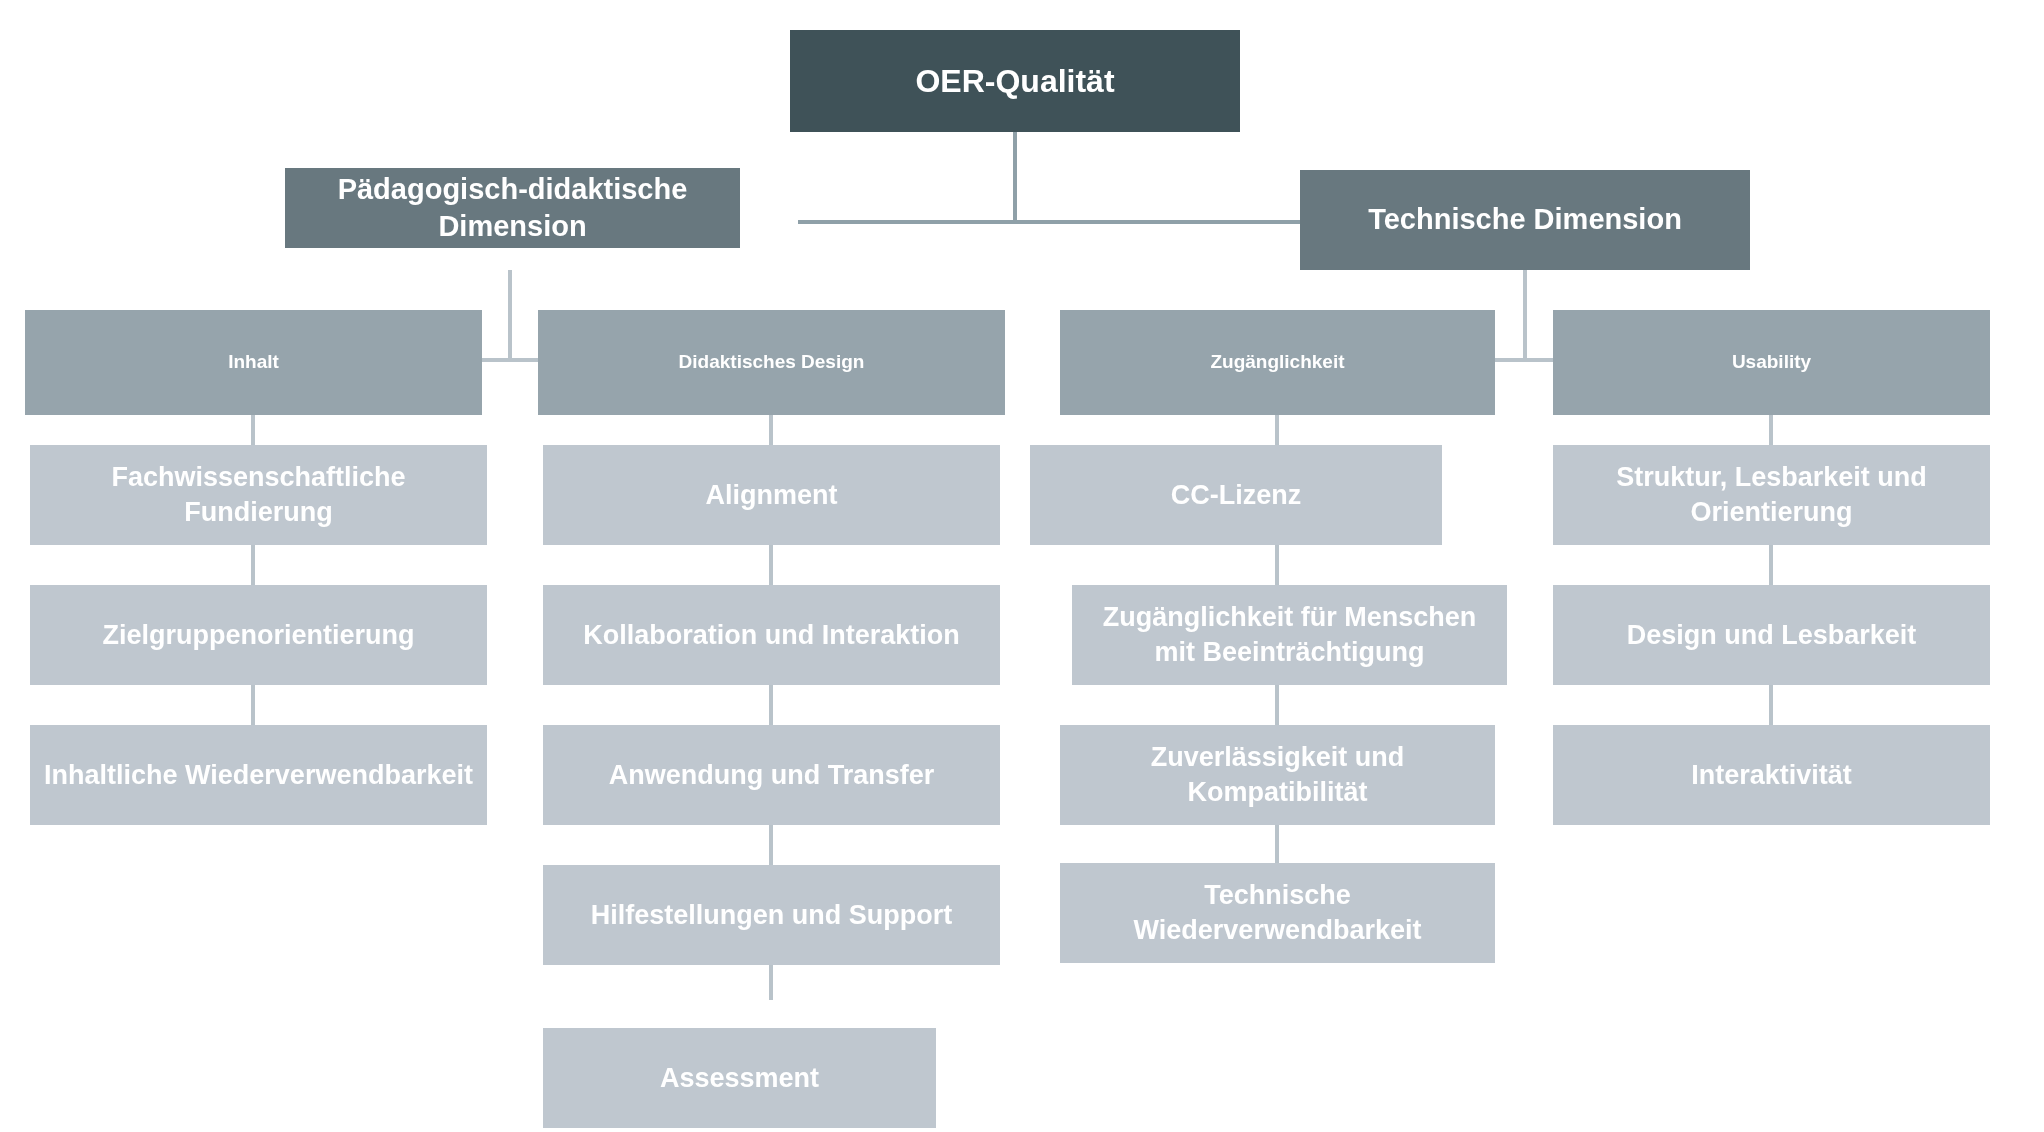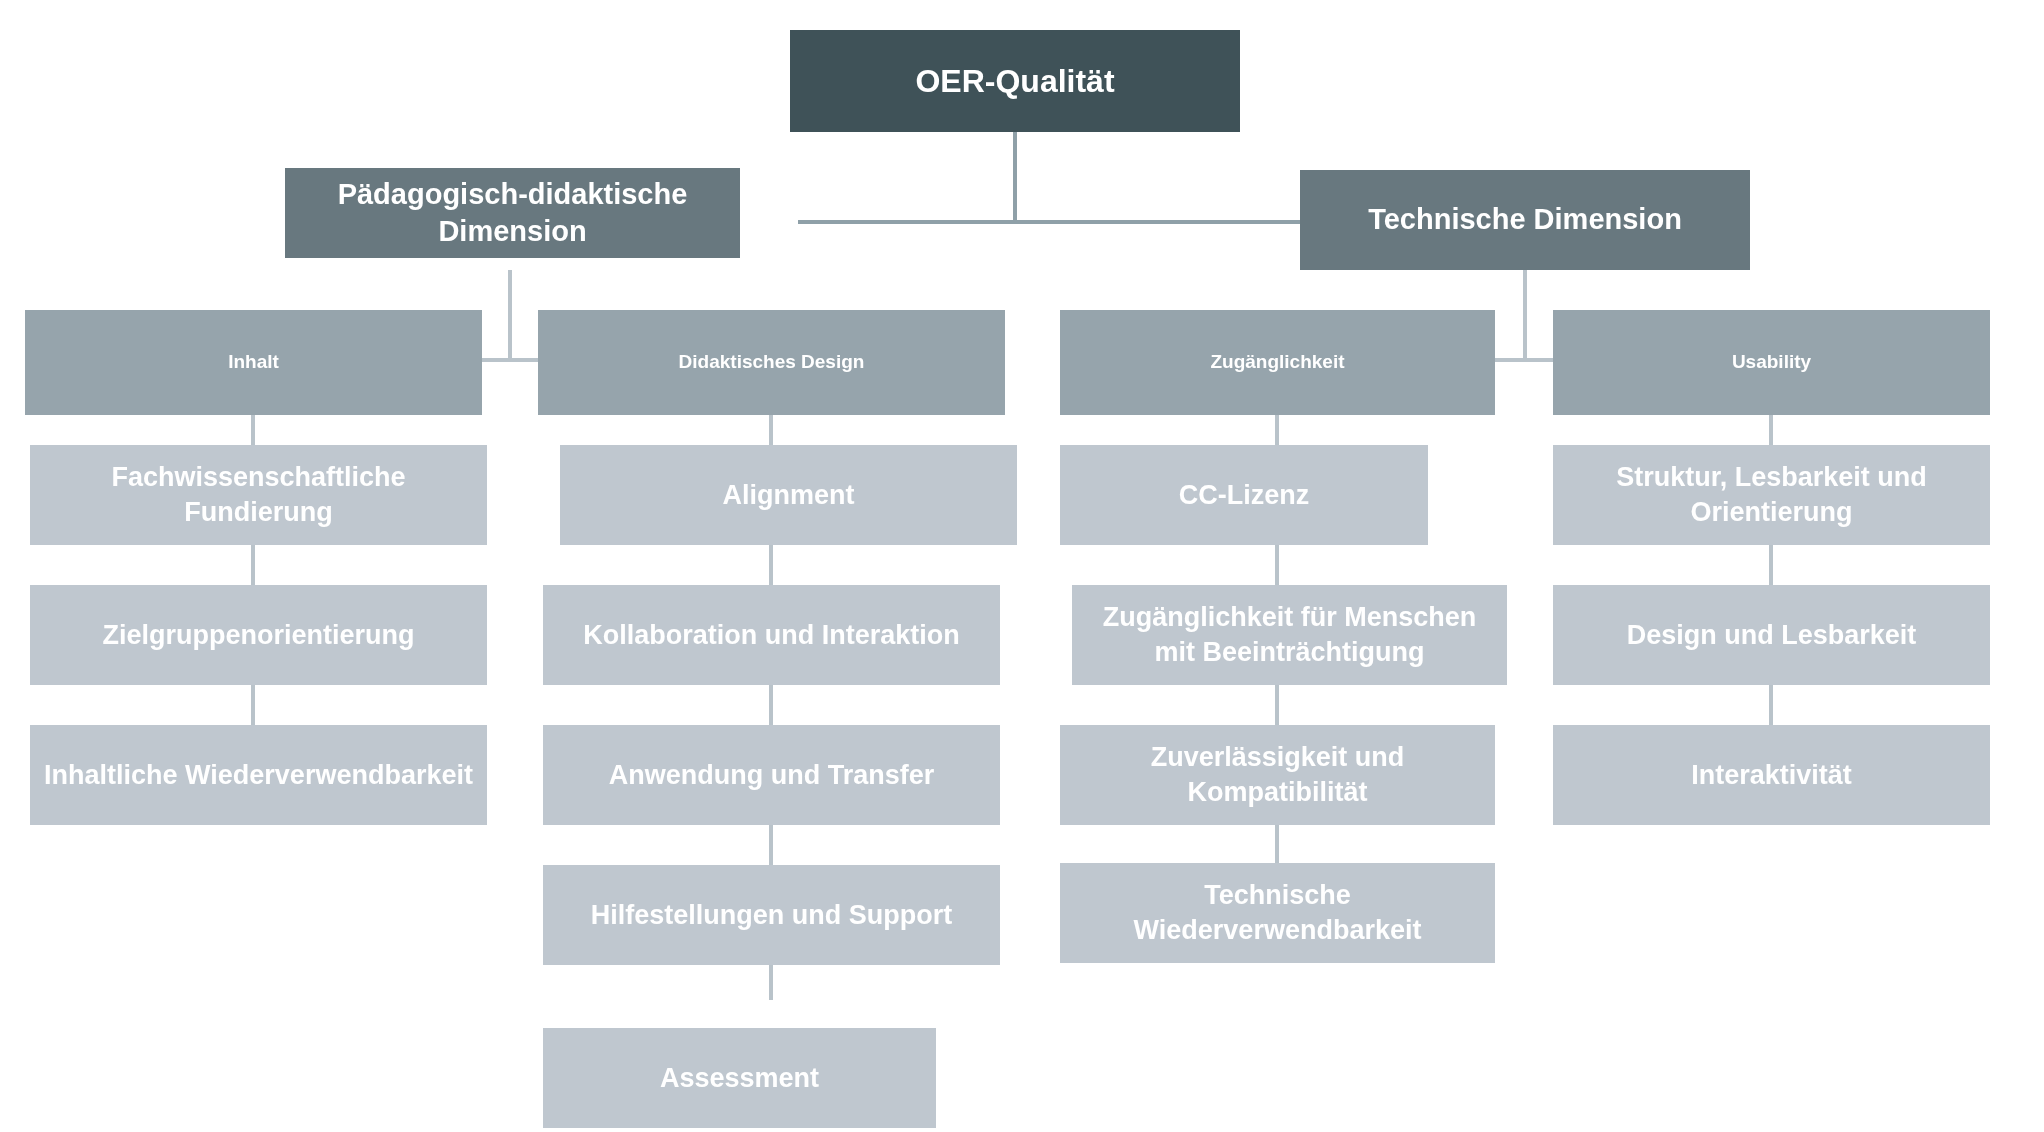--- a/index.html
+++ b/index.html
@@ -52,21 +52,21 @@
   <div class="conn v light" style="left:769px;top:415px;height:585px;"></div>
 
   <div class="conn v light" style="left:1275px;top:415px;height:448px;"></div>
 
   <div class="conn v light" style="left:1769px;top:415px;height:310px;"></div>
 
   <div class="node lvl-root" style="left:790px;top:30px;width:450px;height:102px;">
     <span>OER-Qualität</span>
   </div>
 
-  <div class="node lvl-dim" style="left:285px;top:168px;width:455px;height:90px;">
+  <div class="node lvl-dim" style="left:285px;top:168px;width:455px;height:80px;">
     <span>Pädagogisch-didaktische Dimension</span>
   </div>
   <div class="node lvl-dim" style="left:1300px;top:170px;width:450px;height:100px;">
     <span>Technische Dimension</span>
   </div>
 
   <div class="node lvl-cat" style="left:25px;top:310px;width:457px;height:105px;">
     <span>Inhalt</span>
   </div>
   <div class="node lvl-cat" style="left:538px;top:310px;width:467px;height:105px;">
@@ -82,37 +82,37 @@
   <div class="node lvl-leaf" style="left:30px;top:445px;width:457px;height:100px;">
     <span>Fachwissenschaftliche Fundierung</span>
   </div>
   <div class="node lvl-leaf" style="left:30px;top:585px;width:457px;height:100px;">
     <span>Zielgruppenorientierung</span>
   </div>
   <div class="node lvl-leaf" style="left:30px;top:725px;width:457px;height:100px;">
     <span>Inhaltliche Wiederverwendbarkeit</span>
   </div>
 
-  <div class="node lvl-leaf" style="left:543px;top:445px;width:457px;height:100px;margin-left:17px;">
+  <div class="node lvl-leaf" style="left:543px;top:445px;width:457px;height:100px;">
     <span>Alignment</span>
   </div>
   <div class="node lvl-leaf" style="left:543px;top:585px;width:457px;height:100px;">
     <span>Kollaboration und Interaktion</span>
   </div>
   <div class="node lvl-leaf" style="left:543px;top:725px;width:457px;height:100px;">
     <span>Anwendung und Transfer</span>
   </div>
   <div class="node lvl-leaf" style="left:543px;top:865px;width:457px;height:100px;">
     <span>Hilfestellungen und Support</span>
   </div>
   <div class="node lvl-leaf" style="left:543px;top:1028px;width:393px;height:100px;">
     <span>Assessment</span>
   </div>
 
-  <div class="node lvl-leaf" style="left:1060px;top:445px;width:368px;height:100px;">
+  <div class="node lvl-leaf" style="left:1030px;top:445px;width:412px;height:100px;">
     <span>CC-Lizenz</span>
   </div>
   <div class="node lvl-leaf" style="left:1060px;top:585px;width:435px;height:100px;margin-left:12px;">
     <span>Zugänglichkeit für Menschen mit Beeinträchtigung</span>
   </div>
   <div class="node lvl-leaf" style="left:1060px;top:725px;width:435px;height:100px;">
     <span>Zuverlässigkeit und Kompatibilität</span>
   </div>
   <div class="node lvl-leaf" style="left:1060px;top:863px;width:435px;height:100px;">
     <span>Technische Wiederverwendbarkeit</span>

